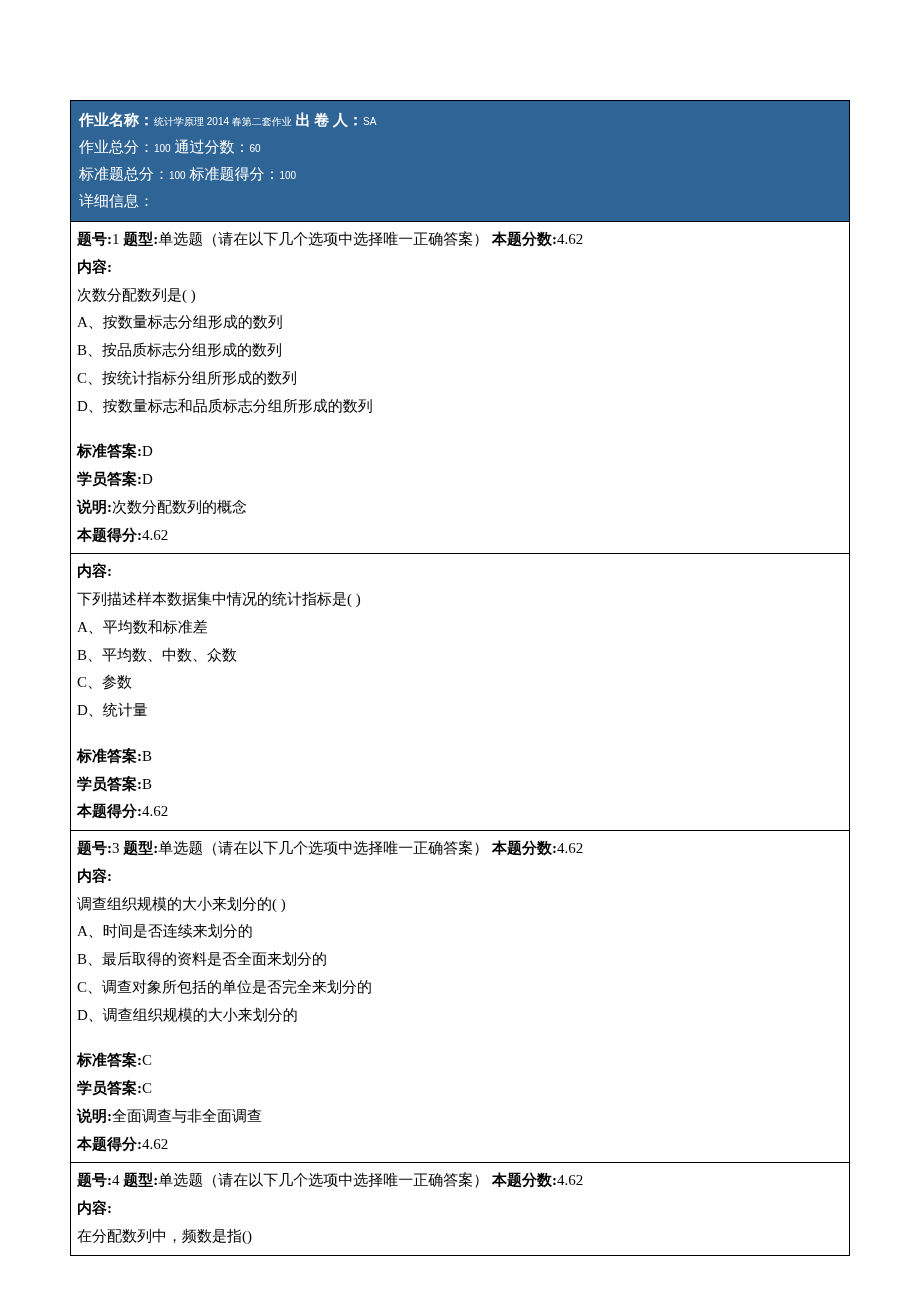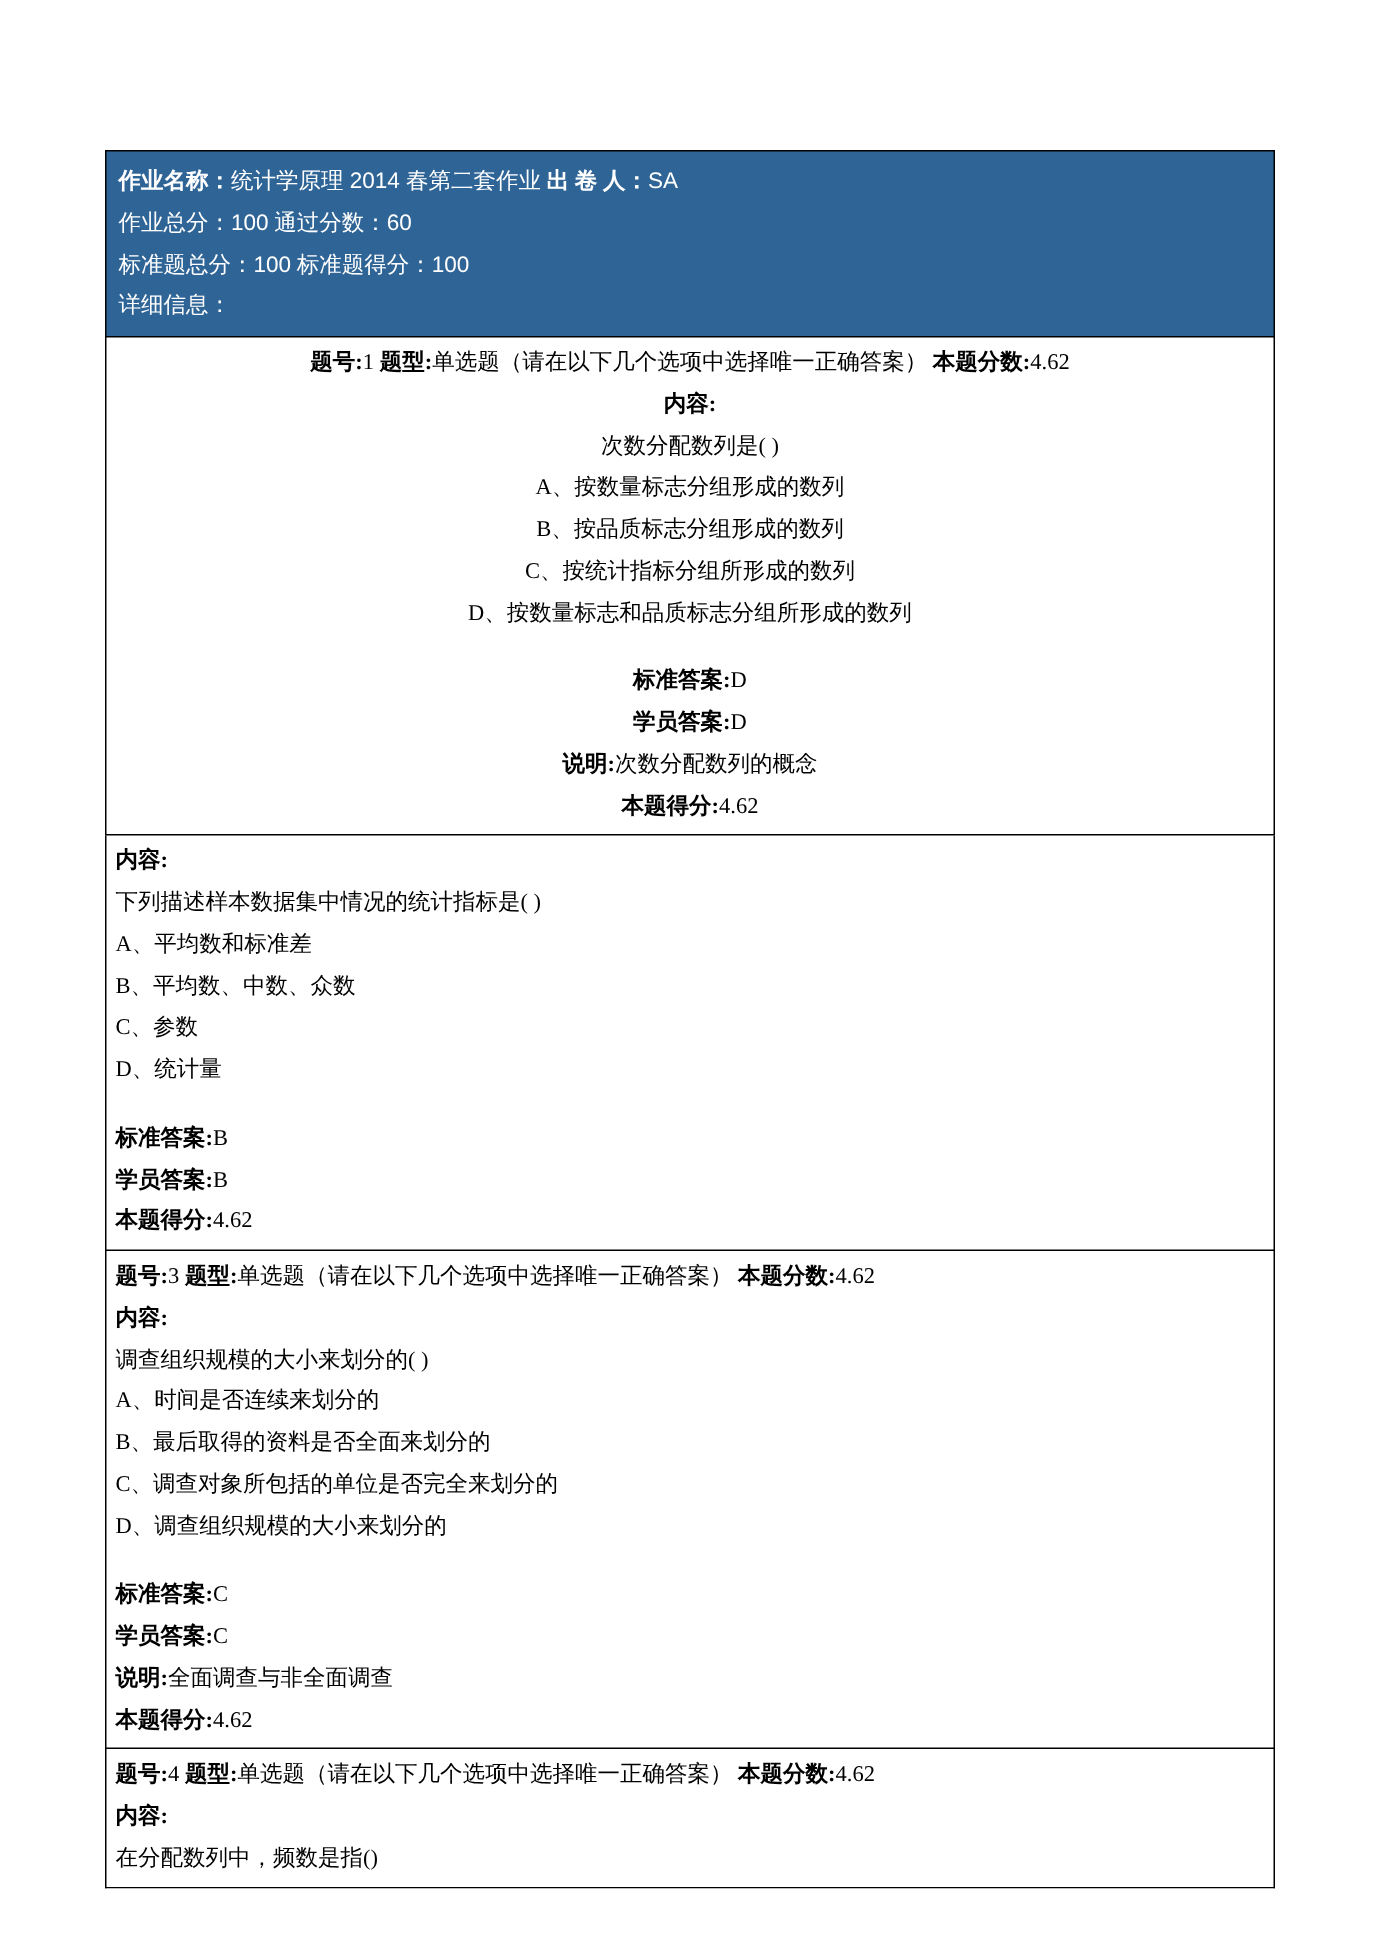--- a/index.html
+++ b/index.html
@@ -18,31 +18,30 @@
     background: #2f6496;
     color: #fff;
     padding: 6px 8px;
     line-height: 1.8;
     font-size: 15px;
     border: 1px solid #000;
     border-bottom: none;
   }
   .header .hw-name-val {
     font-family: Arial, sans-serif;
-    font-size: 15px;
+    font-size: 10px;
   }
   .question {
     border: 1px solid #000;
     border-top: none;
     padding: 4px 6px;
     line-height: 1.85;
   }
   .question:first-of-type {
     border-top: 1px solid #000;
-    text-align: center;
   }
   .bold { font-weight: bold; }
   .row { display: block; }
   .hdr-line { white-space: pre-wrap; }
   .qmeta { display: block; }
   .spacer { height: 1.2em; }
 </style>
 </head>
 <body>
 

